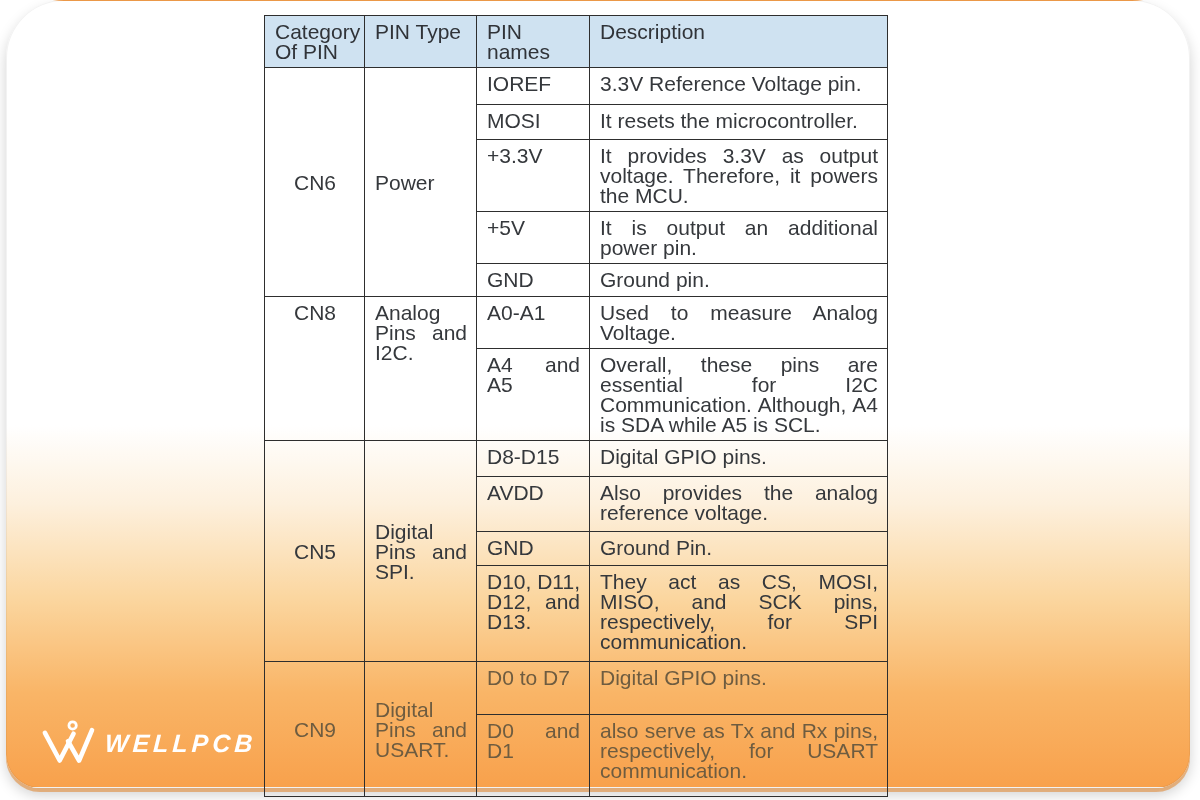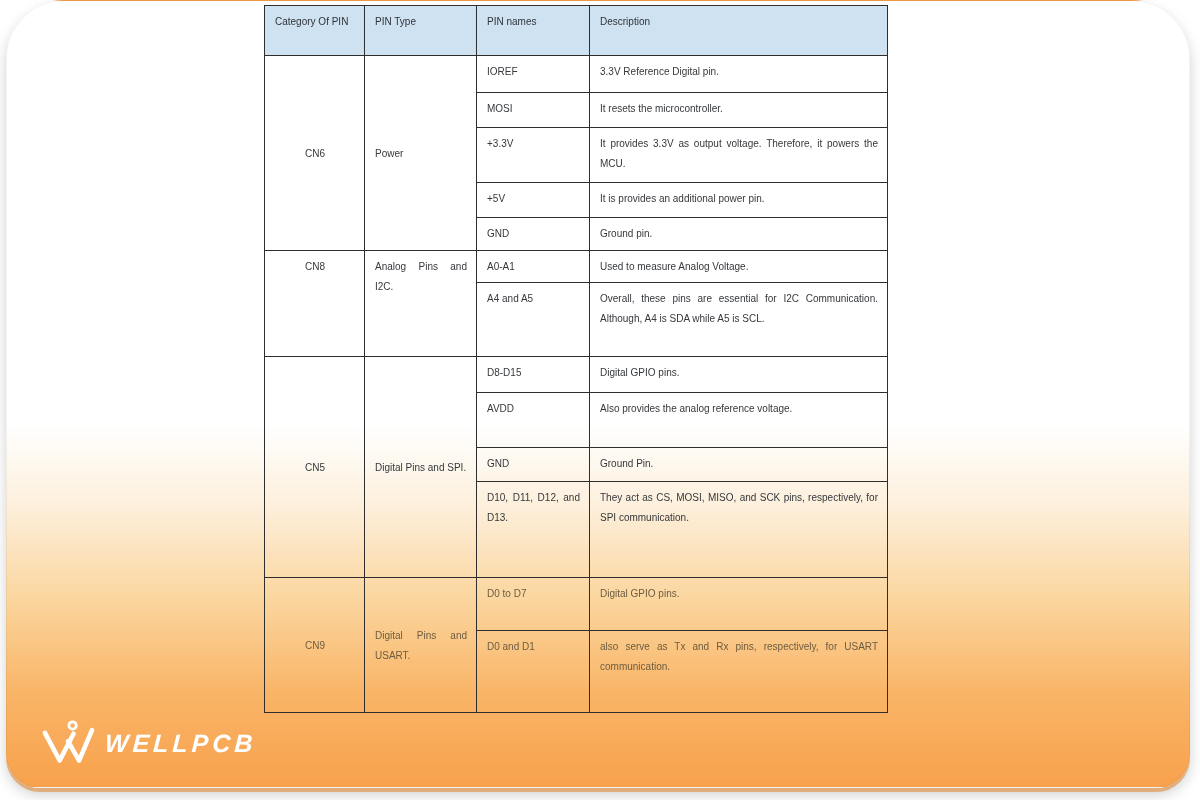--- a/index.html
+++ b/index.html
@@ -29,25 +29,25 @@
       #fdf0dd 64%,
       #fbd69f 76%,
       #f9b567 88%,
       #f8a14c 100%);
     border: 1px solid rgba(0,0,0,0.05);
     box-shadow: 0 4px 0 rgba(225,133,43,0.55), 0 7px 14px rgba(0,0,0,0.18);
   }
   table.pin-table {
     position: absolute;
     left: 257px;
-    top: 4px;
+    top: 14px;
     width: 623px;
     border-collapse: collapse;
     table-layout: fixed;
-    font-size: 10px;
+    font-size: 21px;
     line-height: 20px;
     color: #35383c;
     background: transparent;
   }
   .pin-table th, .pin-table td {
     border: 1.5px solid #2e2e2e;
     padding: 6px 9px 5px 10px;
     vertical-align: top;
     overflow: hidden;
     font-weight: 400;
@@ -101,33 +101,33 @@
           <th>PIN names</th>
           <th>Description</th>
         </tr>
       </thead>
       <tbody>
 
         <tr style="height:37px">
           <td class="cat-cell vmid" rowspan="5">CN6</td>
           <td class="ptype-cell vmid" rowspan="5">Power</td>
           <td class="pin-cell">IOREF</td>
-          <td class="desc-cell">3.3V Reference Digital pin.</td>
+          <td class="desc-cell">3.3V Reference Voltage pin.</td>
         </tr>
         <tr style="height:35px">
           <td class="pin-cell">MOSI</td>
           <td class="desc-cell">It resets the microcontroller.</td>
         </tr>
         <tr style="height:55px">
           <td class="pin-cell">+3.3V</td>
           <td class="desc-cell">It provides 3.3V as output voltage. Therefore, it powers the MCU.</td>
         </tr>
         <tr style="height:35px">
           <td class="pin-cell">+5V</td>
-          <td class="desc-cell">It is provides an additional power pin.</td>
+          <td class="desc-cell">It is output an additional power pin.</td>
         </tr>
         <tr style="height:33px">
           <td class="pin-cell">GND</td>
           <td class="desc-cell">Ground pin.</td>
         </tr>
 
         <tr style="height:20px">
           <td class="cat-cell vtop" rowspan="2">CN8</td>
           <td class="ptype-cell vtop" rowspan="2">Analog Pins and I2C.</td>
           <td class="pin-cell">A0-A1</td>

